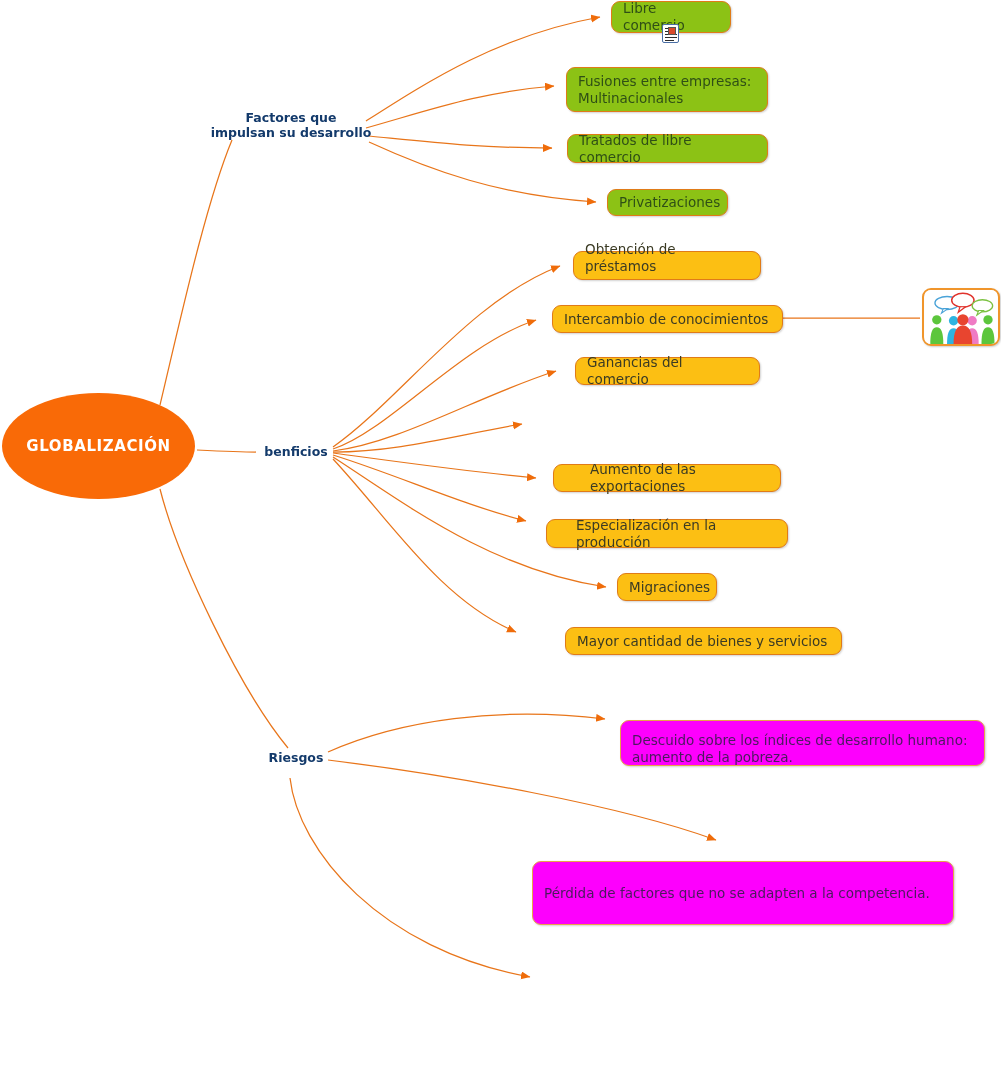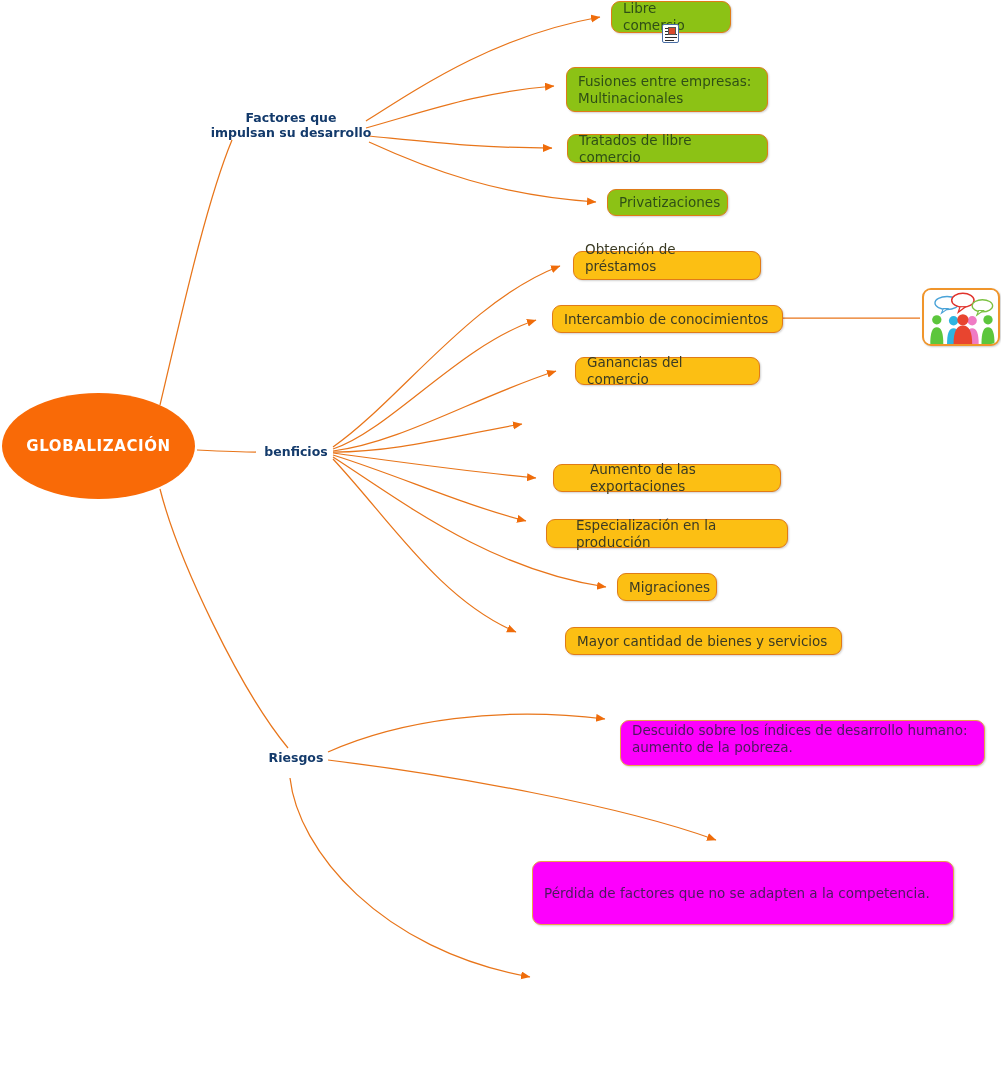--- a/index.html
+++ b/index.html
@@ -275,21 +275,21 @@
         <circle cx="68" cy="32" r="5" fill="#5cc63c"></circle>
         <path d="M61,58 C61,46 63,40 68,40 C73,40 75,46 75,58 z" fill="#5cc63c"></path>
       </g>
       <g>
         <circle cx="41" cy="32" r="6" fill="#e8452f"></circle>
         <path d="M31,58 C31,45 34,38 41,38 C48,38 51,45 51,58 z" fill="#e8452f"></path>
       </g>
     </svg>
   </div>
 
-  <div class="node magenta" style="left:620px; top:720px; width:365px; height:46px; align-items:flex-start; padding-top:1px;">
+  <div class="node magenta" style="left:620px; top:720px; width:365px; height:46px; align-items:flex-start; padding-top:11px;">
     <span class="node-text">Descuido sobre los índices de desarrollo humano:
 aumento de la pobreza.</span>
   </div>
 
   <div class="node magenta" style="left:532px; top:861px; width:422px; height:64px;">
     <span class="node-text">Pérdida de factores que no se adapten a la competencia.</span>
   </div>
 
 
 </div>

